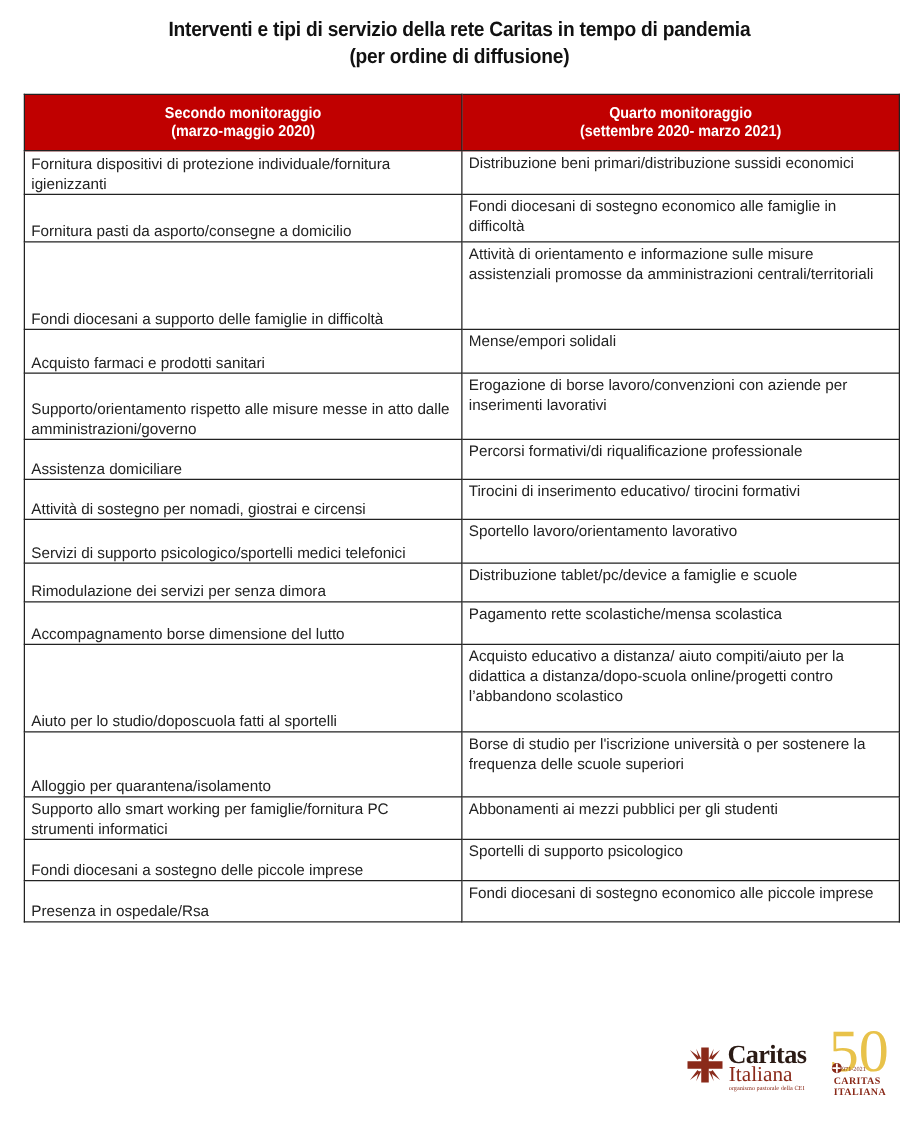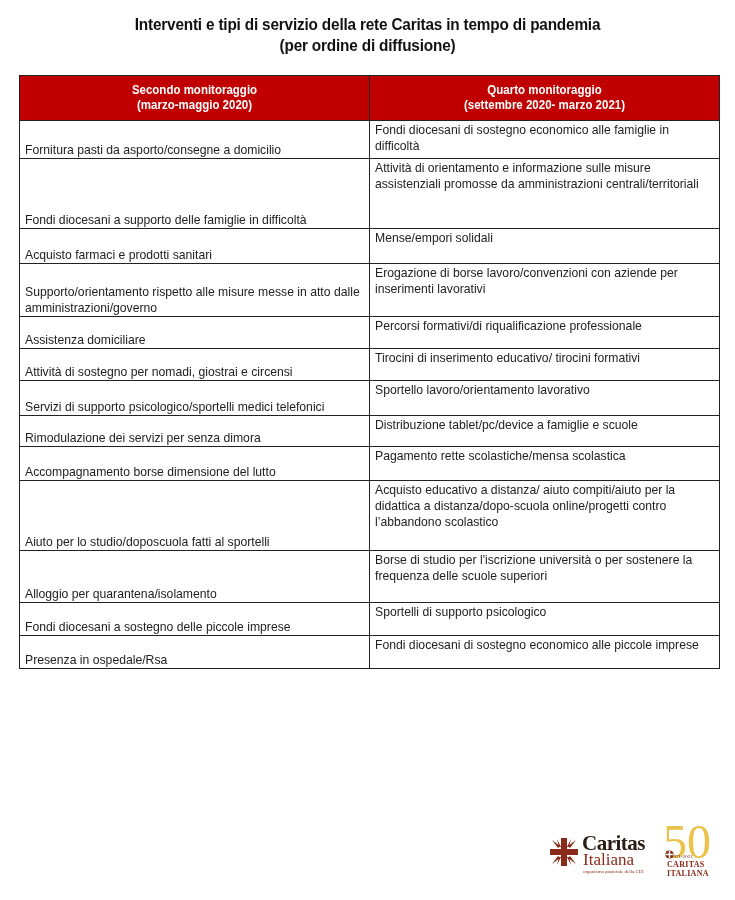--- a/index.html
+++ b/index.html
@@ -60,20 +60,24 @@
         <span class="hv">Secondo monitoraggio</span>
         <span class="hv">(marzo-maggio 2020)</span>
       </th>
       <th>
         <span class="hv">Quarto monitoraggio</span>
         <span class="hv">(settembre 2020- marzo 2021)</span>
       </th>
     </tr>
   </thead>
   <tbody id="tbody">
+      <tr style="height: 35px;">
+        <td class="left">Fornitura dispositivi di protezione individuale/fornitura igienizzanti</td>
+        <td class="right">Distribuzione beni primari/distribuzione sussidi economici</td>
+      </tr>
       <tr style="height: 38px;">
         <td class="left">Fornitura pasti da asporto/consegne a domicilio</td>
         <td class="right">Fondi diocesani di sostegno economico alle famiglie in difficoltà</td>
       </tr>
       <tr style="height: 70px;">
         <td class="left">Fondi diocesani a supporto delle famiglie in difficoltà</td>
         <td class="right">Attività di orientamento e informazione sulle misure assistenziali promosse da amministrazioni centrali/territoriali</td>
       </tr>
       <tr style="height: 35px;">
         <td class="left">Acquisto farmaci e prodotti sanitari</td>
@@ -103,20 +107,24 @@
         <td class="left">Accompagnamento borse dimensione del lutto</td>
         <td class="right">Pagamento rette scolastiche/mensa scolastica</td>
       </tr>
       <tr style="height: 70px;">
         <td class="left">Aiuto per lo studio/doposcuola fatti al sportelli</td>
         <td class="right">Acquisto educativo a distanza/ aiuto compiti/aiuto per la didattica a distanza/dopo-scuola online/progetti contro l’abbandono scolastico</td>
       </tr>
       <tr style="height: 52px;">
         <td class="left">Alloggio per quarantena/isolamento</td>
         <td class="right">Borse di studio per l'iscrizione università o per sostenere la frequenza delle scuole superiori</td>
+      </tr>
+      <tr style="height: 34px;">
+        <td class="left">Supporto allo smart working per famiglie/fornitura PC strumenti informatici</td>
+        <td class="right">Abbonamenti ai mezzi pubblici per gli studenti</td>
       </tr>
       <tr style="height: 33px;">
         <td class="left">Fondi diocesani a sostegno delle piccole imprese</td>
         <td class="right">Sportelli di supporto psicologico</td>
       </tr>
       <tr style="height: 33px;">
         <td class="left">Presenza in ospedale/Rsa</td>
         <td class="right">Fondi diocesani di sostegno economico alle piccole imprese</td>
       </tr>
     </tbody>

